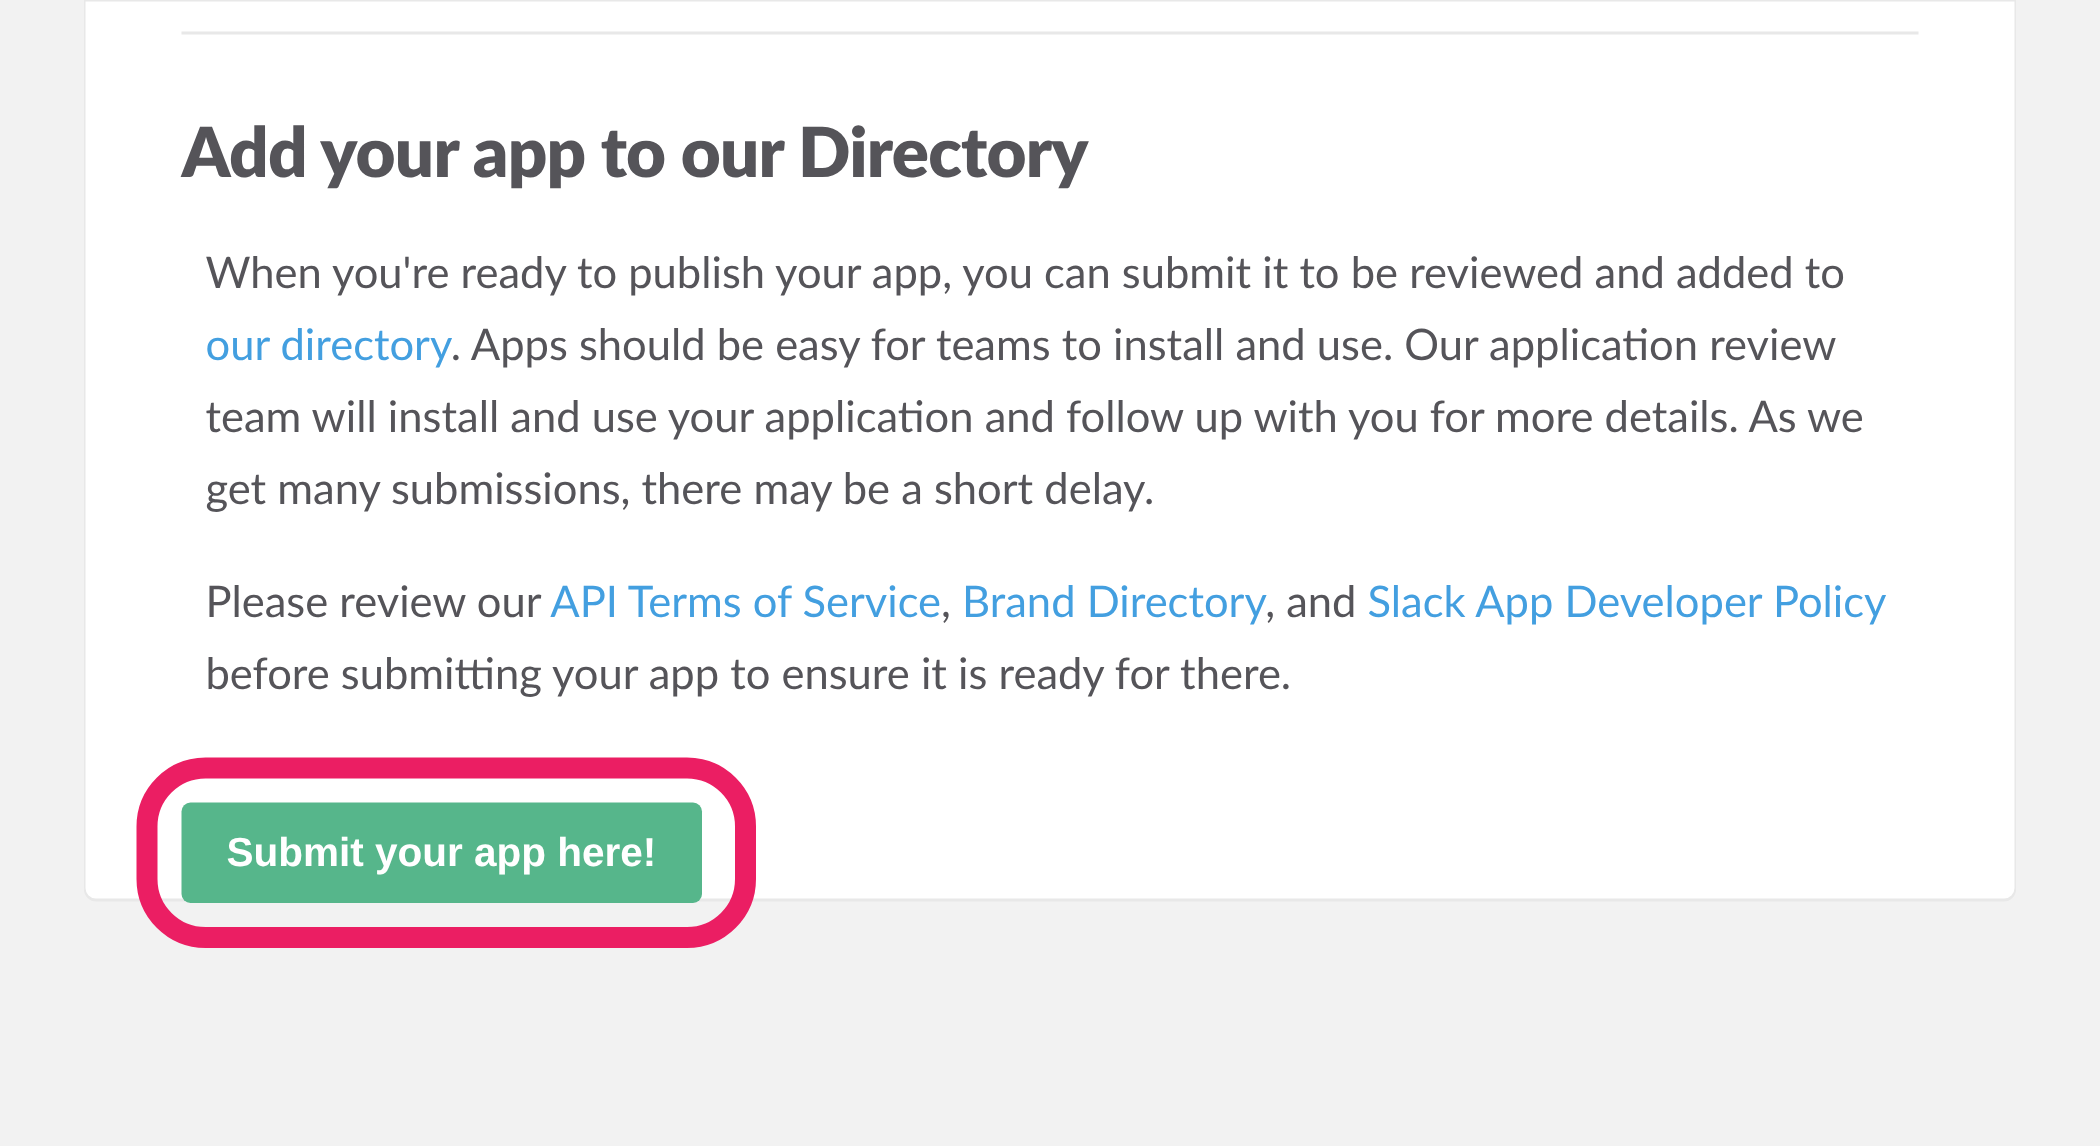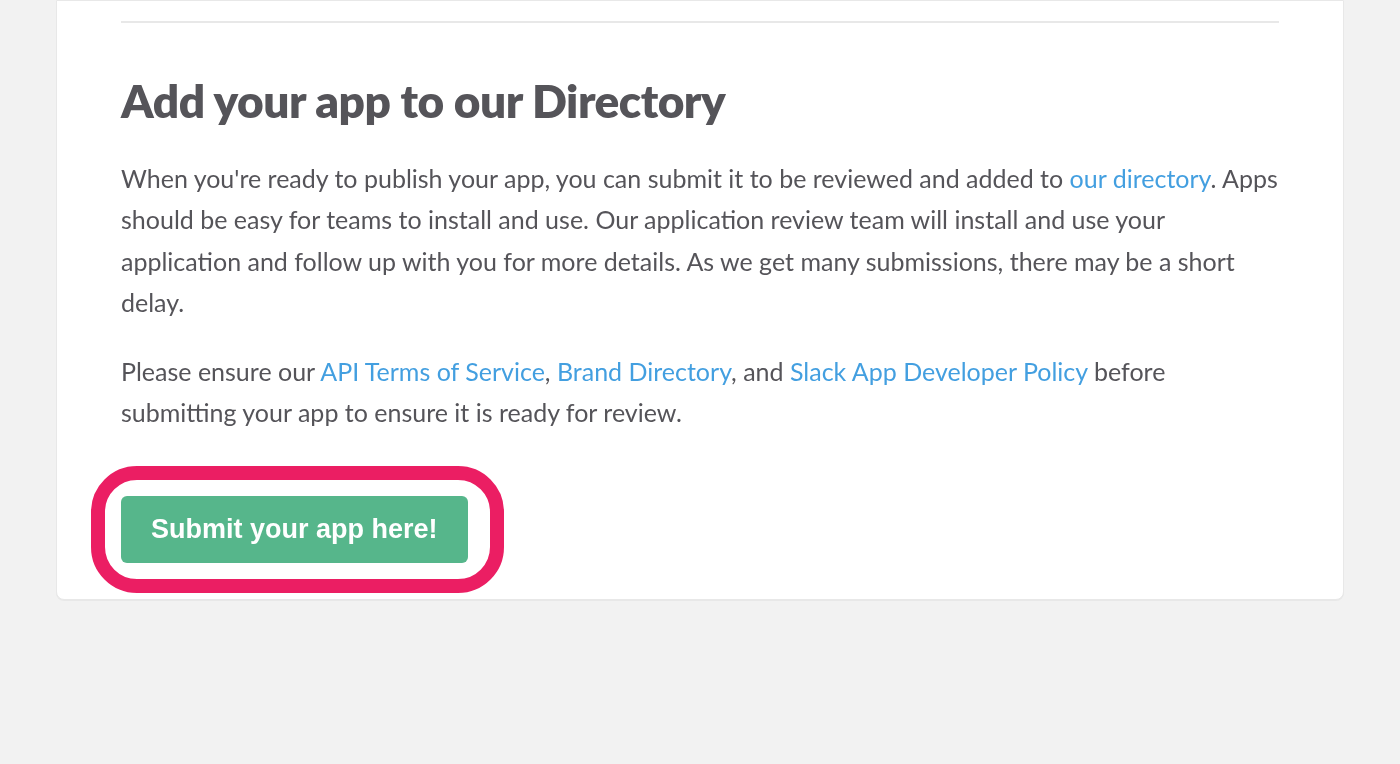--- a/index.html
+++ b/index.html
@@ -35,24 +35,24 @@
     top: 20px;
   }
   h1.title {
     font-size: 46px;
     font-weight: 800;
     color: #555459;
     margin: 70px 0 30px 0;
     letter-spacing: -0.5px;
   }
   p.body {
-    font-size: 25px;
+    font-size: 29px;
     line-height: 1.65;
     color: #555459;
-    margin: 0 0 28px 0;
+    margin: 0 0 28px 16px;
   }
   a.link {
     color: #439fe0;
     text-decoration: none;
   }
   .highlight-ring {
     display: inline-block;
     border: 14px solid #eb1e63;
     border-radius: 46px;
     padding: 16px 22px 16px 16px;
@@ -78,20 +78,20 @@
   <div class="card">
     <hr class="divider">
 
     <h1 class="title">Add your app to our Directory</h1>
 
     <p class="body">
       <span>When you're ready to publish your app, you can submit it to be reviewed and added to </span><a class="link" href="#">our directory</a><span>. Apps should be easy for teams to install and use. Our application review team will install and use your application and follow up with you for more details. As we get many submissions, there may be a short delay.</span>
     </p>
 
     <p class="body">
-      <span>Please ensure our </span><a class="link" href="#">API Terms of Service</a><span>, </span><a class="link" href="#">Brand Directory</a><span>, and </span><a class="link" href="#">Slack App Developer Policy</a><span> before submitting your app to ensure it is ready for review.</span>
+      <span>Please review our </span><a class="link" href="#">API Terms of Service</a><span>, </span><a class="link" href="#">Brand Directory</a><span>, and </span><a class="link" href="#">Slack App Developer Policy</a><span> before submitting your app to ensure it is ready for there.</span>
     </p>
 
     <div class="highlight-ring">
       <button class="submit-btn">Submit your app here!</button>
     </div>
   </div>
 </div>
 
 </body></html>

